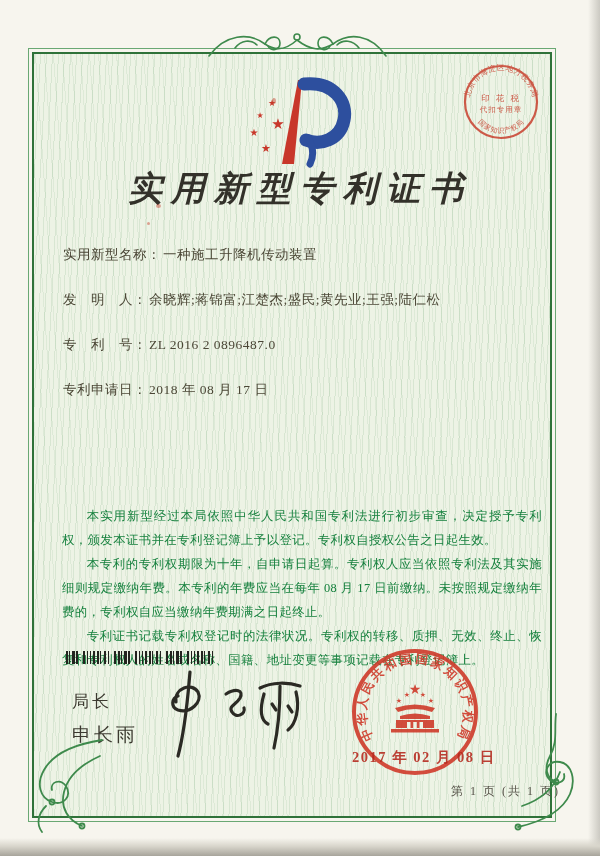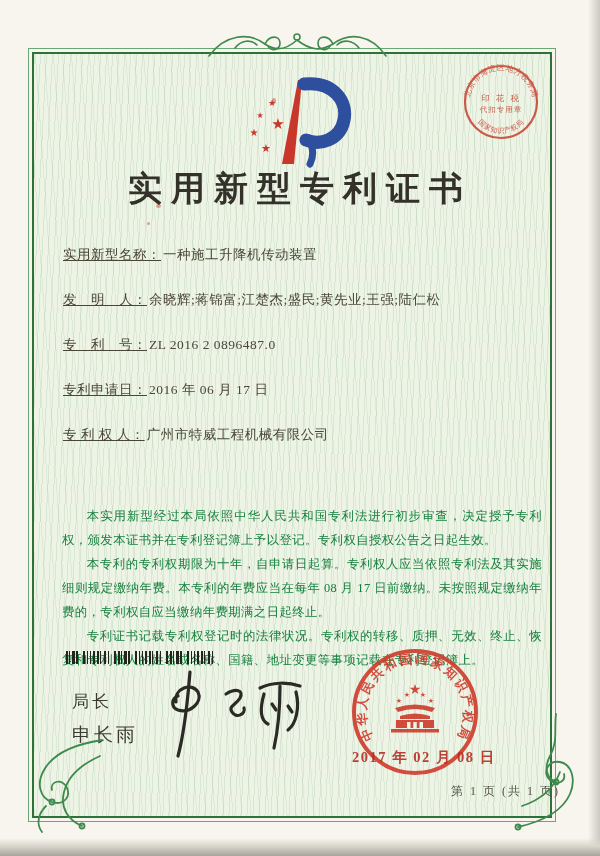--- a/index.html
+++ b/index.html
@@ -20,24 +20,24 @@
     background-color:#edf3e5;
     background-image:
       repeating-linear-gradient(93deg, rgba(110,165,115,.17) 0 1px, rgba(0,0,0,0) 1px 6px),
       repeating-linear-gradient(86deg, rgba(110,165,115,.12) 0 1px, rgba(0,0,0,0) 1px 9px);
   }
   .cert-number{
     position:absolute;left:60px;top:86px;font-size:14px;letter-spacing:2px;color:#4a473c;
   }
   .title{
     position:absolute;left:40px;top:166px;width:520px;text-align:center;
-    font-size:34px;font-weight:700;letter-spacing:9px;color:#33312a;
+    font-size:34px;font-weight:700;letter-spacing:9px;color:#33312a;font-style:italic;
   }
   .field-row{position:absolute;left:63px;font-size:13.5px;color:#4b4736;letter-spacing:.5px;white-space:nowrap;}
-  .field-row .lbl{margin-right:2px;text-decoration:underline;}
+  .field-row .lbl{margin-right:2px;}
   .paragraphs{position:absolute;left:62px;top:504px;width:480px;}
   .paragraphs p{
     margin:0;font-size:12.4px;line-height:24px;color:#15803d;
     text-align:justify;text-indent:2em;letter-spacing:.4px;
   }
   .barcode{
     position:absolute;left:66px;top:651px;width:150px;height:13px;
     background:repeating-linear-gradient(90deg,
       #23231f 0 1.6px, transparent 1.6px 3.2px,
       #23231f 3.2px 3.8px, transparent 3.8px 6.4px,
@@ -133,24 +133,21 @@
   <div class="field-row" style="top:246px">
     <span class="lbl">实用新型名称：</span><span>一种施工升降机传动装置</span>
   </div>
   <div class="field-row" style="top:291px">
     <span class="lbl">发　明　人：</span><span>余晓辉;蒋锦富;江楚杰;盛民;黄先业;王强;陆仁松</span>
   </div>
   <div class="field-row" style="top:336px">
     <span class="lbl">专　利　号：</span><span>ZL 2016 2 0896487.0</span>
   </div>
   <div class="field-row" style="top:381px">
-    <span class="lbl">专利申请日：</span><span>2016 年 06 月 17 日</span>
-  </div>
-  <div class="field-row" style="top:426px">
-    <span class="lbl">专 利 权 人：</span><span>广州市特威工程机械有限公司</span>
+    <span class="lbl">专利申请日：</span><span>2018 年 08 月 17 日</span>
   </div>
 
   <div class="paragraphs">
     <p>本实用新型经过本局依照中华人民共和国专利法进行初步审查，决定授予专利权，颁发本证书并在专利登记簿上予以登记。专利权自授权公告之日起生效。</p>
     <p>本专利的专利权期限为十年，自申请日起算。专利权人应当依照专利法及其实施细则规定缴纳年费。本专利的年费应当在每年 08 月 17 日前缴纳。未按照规定缴纳年费的，专利权自应当缴纳年费期满之日起终止。</p>
     <p>专利证书记载专利权登记时的法律状况。专利权的转移、质押、无效、终止、恢复和专利权人的姓名或名称、国籍、地址变更等事项记载在专利登记簿上。</p>
   </div>
 
   <div class="barcode"></div>
 

